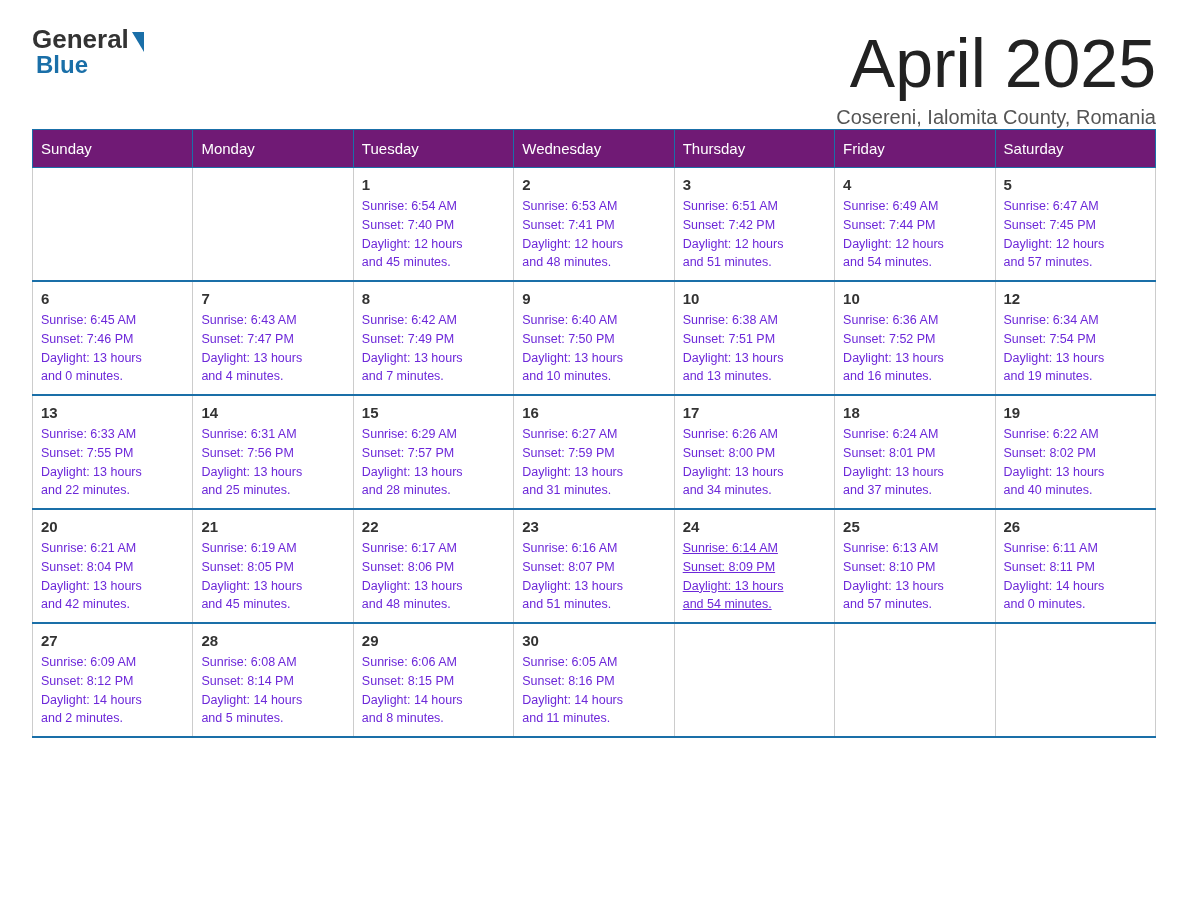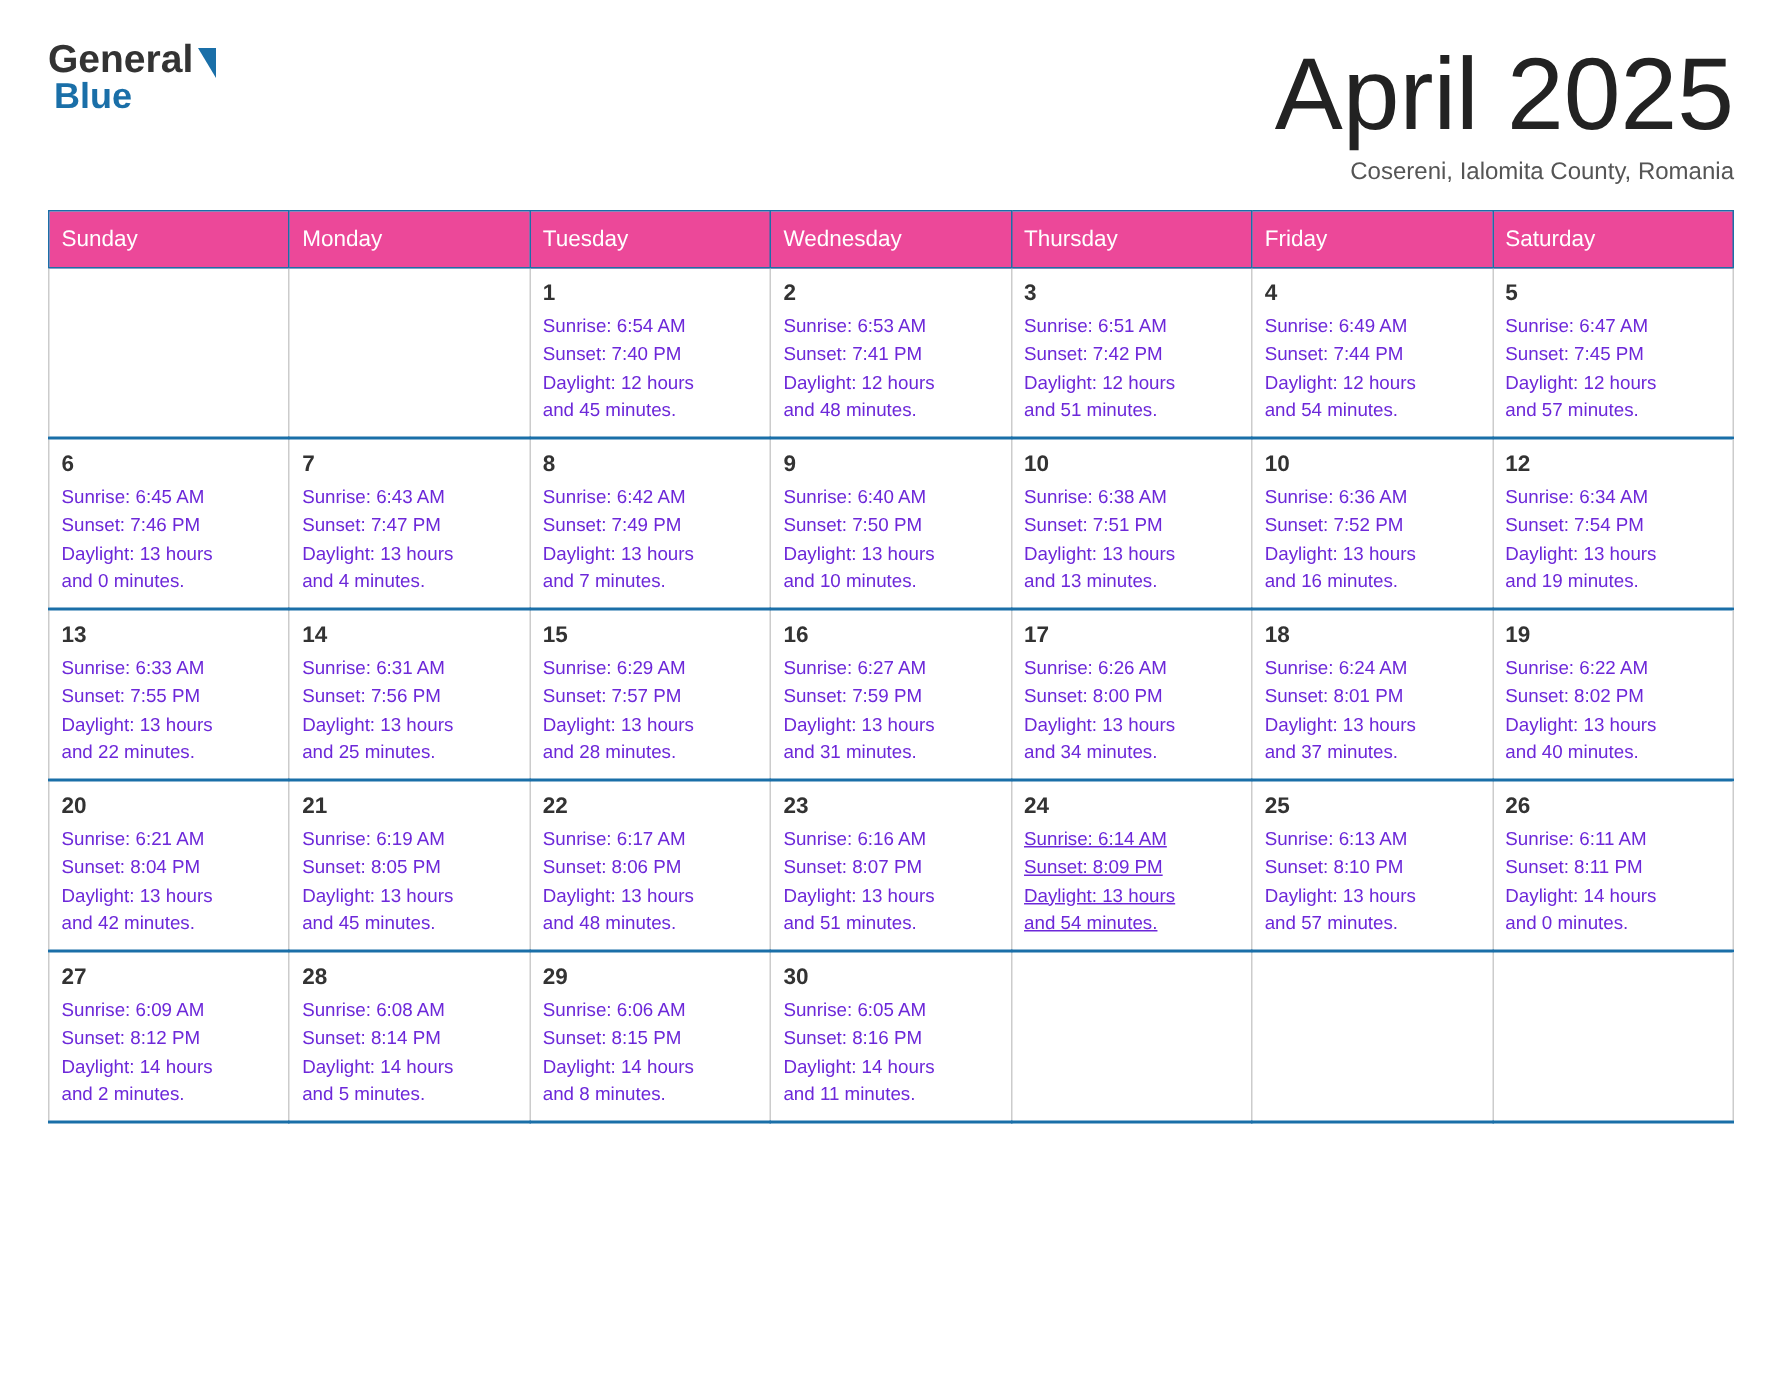--- a/index.html
+++ b/index.html
@@ -7,21 +7,20 @@
       font-family: Arial, sans-serif;
       background: #fff;
       padding: 24px 32px;
       width: 1188px;
       min-height: 918px;
     }
     .header {
       display: flex;
       justify-content: space-between;
       align-items: flex-start;
-      margin-bottom: 16px;
     }
     .logo {
       display: flex;
       flex-direction: column;
       align-items: flex-start;
     }
     .logo-top {
       display: flex;
       align-items: center;
     }
@@ -48,30 +47,30 @@
     }
     .title-block {
       text-align: right;
     }
     .month-title {
       font-size: 68px;
       font-weight: normal;
       color: #222;
     }
     .location-title {
-      font-size: 16px;
+      font-size: 20px;
       color: #555;
       margin-top: 4px;
     }
     table {
       width: 100%;
       border-collapse: collapse;
     }
     thead tr th {
-      background-color: #ec4899;
+      background-color: #701a75;
       color: #fff;
       padding: 10px 8px;
       text-align: left;
       font-size: 15px;
       font-weight: normal;
       border: 1px solid #1a6fa8;
     }
     tbody tr td {
       vertical-align: top;
       padding: 8px;

